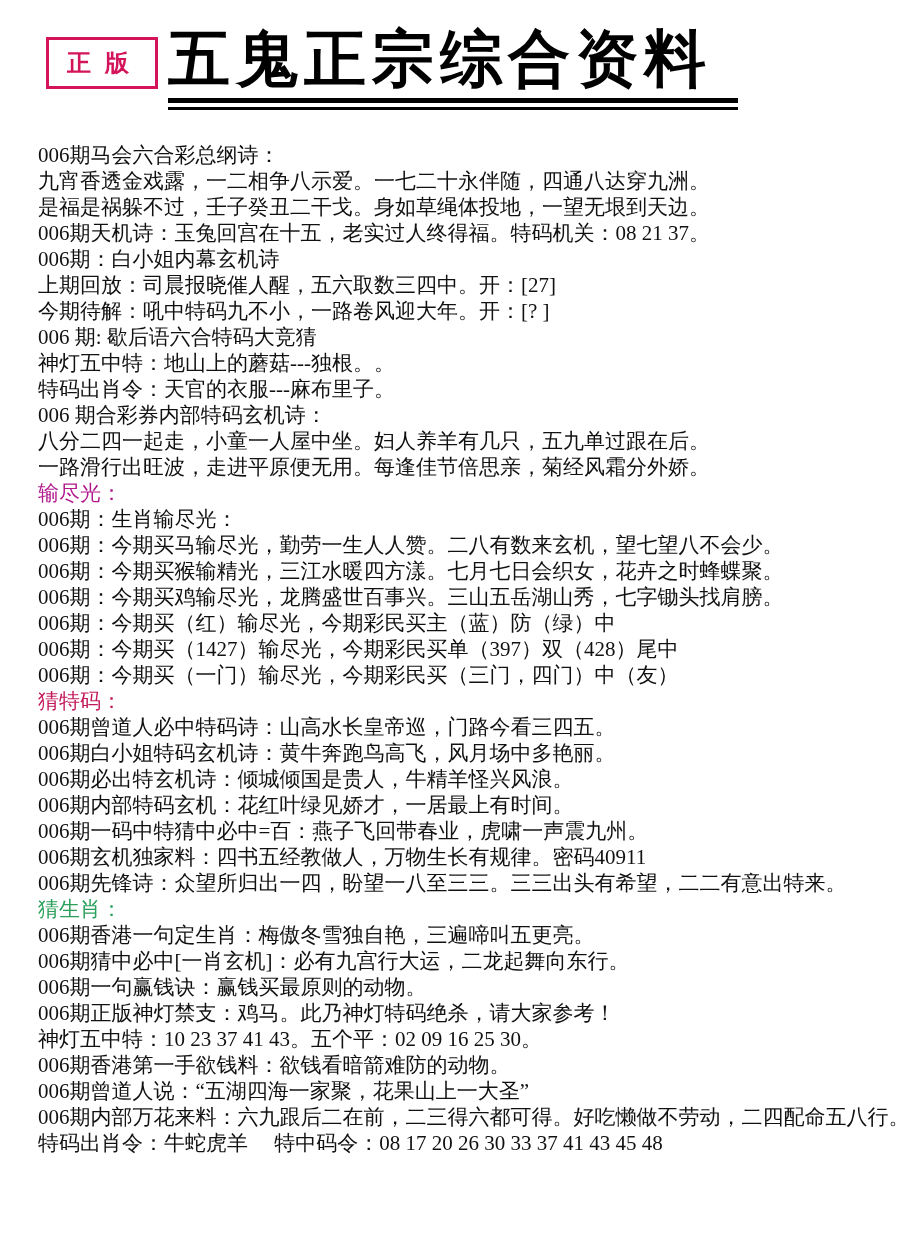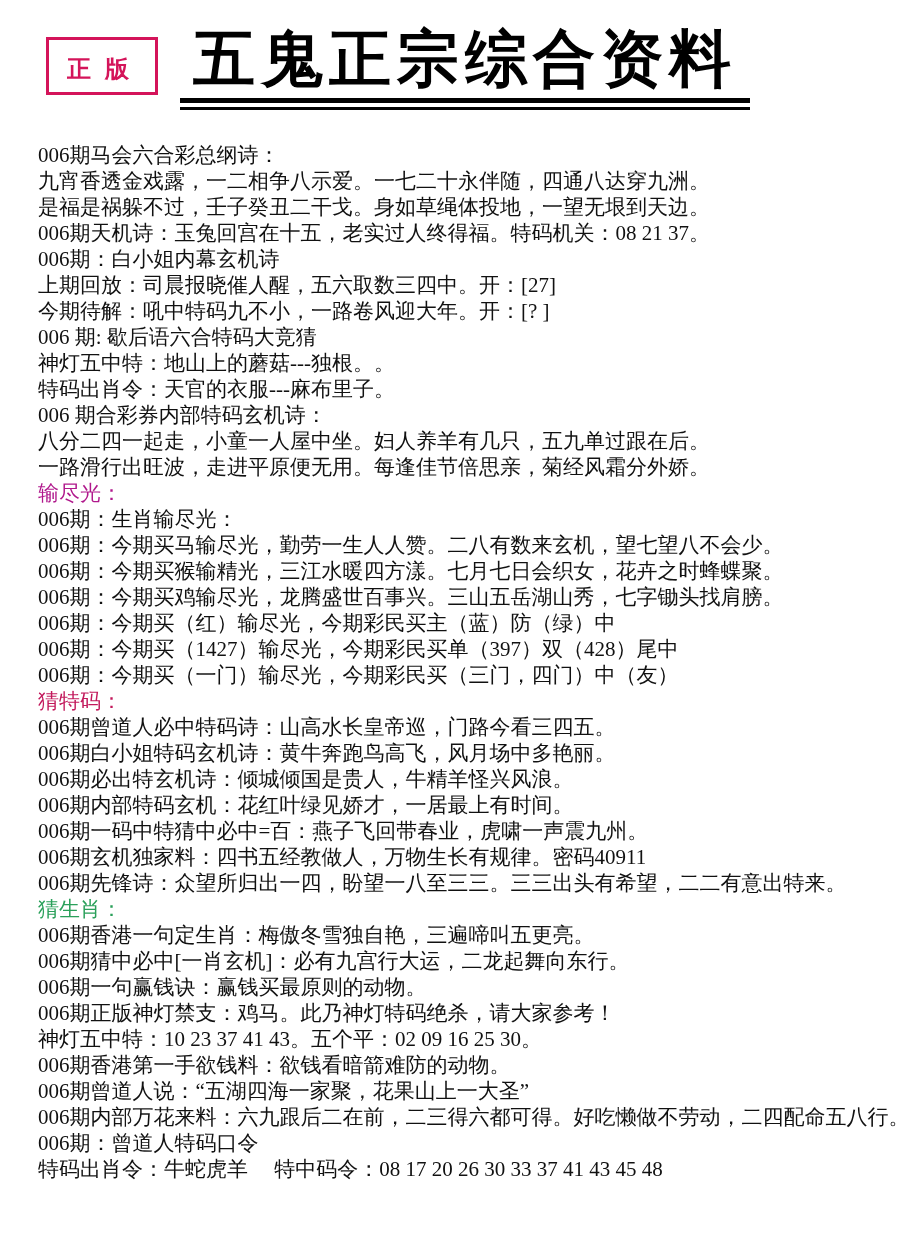--- a/index.html
+++ b/index.html
@@ -22,30 +22,29 @@
     position:relative;
     height:140px;
   }
   .badge{
     position:absolute;
     left:46px; top:37px;
     border:3px solid var(--badge);
     color:var(--badge);
     font-size:24px;
     font-weight:700;
-    padding:17px 12px 11px 18px;
+    padding:11px 12px 11px 18px;
     letter-spacing:14px;
     line-height:1;
     white-space:nowrap;
   }
   .title-wrap{
     position:absolute;
-    left:180px; top:0;
+    left:168px; top:0;
     width:570px;
-    text-align:center;
   }
   .page-title{
     font-size:62px;
     font-weight:700;
     letter-spacing:6px;
     line-height:1;
     padding-top:28px;
     white-space:nowrap;
     color:#000;
   }
@@ -117,15 +116,14 @@
     <p class="line normal">006期先锋诗：众望所归出一四，盼望一八至三三。三三出头有希望，二二有意出特来。</p>
     <p class="line green">猜生肖：</p>
     <p class="line normal">006期香港一句定生肖：梅傲冬雪独自艳，三遍啼叫五更亮。</p>
     <p class="line normal">006期猜中必中[一肖玄机]：必有九宫行大运，二龙起舞向东行。</p>
     <p class="line normal">006期一句赢钱诀：赢钱买最原则的动物。</p>
     <p class="line normal">006期正版神灯禁支：鸡马。此乃神灯特码绝杀，请大家参考！</p>
     <p class="line normal">神灯五中特：10 23 37 41 43。五个平：02 09 16 25 30。</p>
     <p class="line normal">006期香港第一手欲钱料：欲钱看暗箭难防的动物。</p>
     <p class="line normal">006期曾道人说：“五湖四海一家聚，花果山上一大圣”</p>
     <p class="line normal">006期内部万花来料：六九跟后二在前，二三得六都可得。好吃懒做不劳动，二四配命五八行。</p>
-    <p class="line normal">006期：曾道人特码口令</p>
     <p class="line normal">特码出肖令：牛蛇虎羊     特中码令：08 17 20 26 30 33 37 41 43 45 48</p>
   </div>
 
 </body></html>

